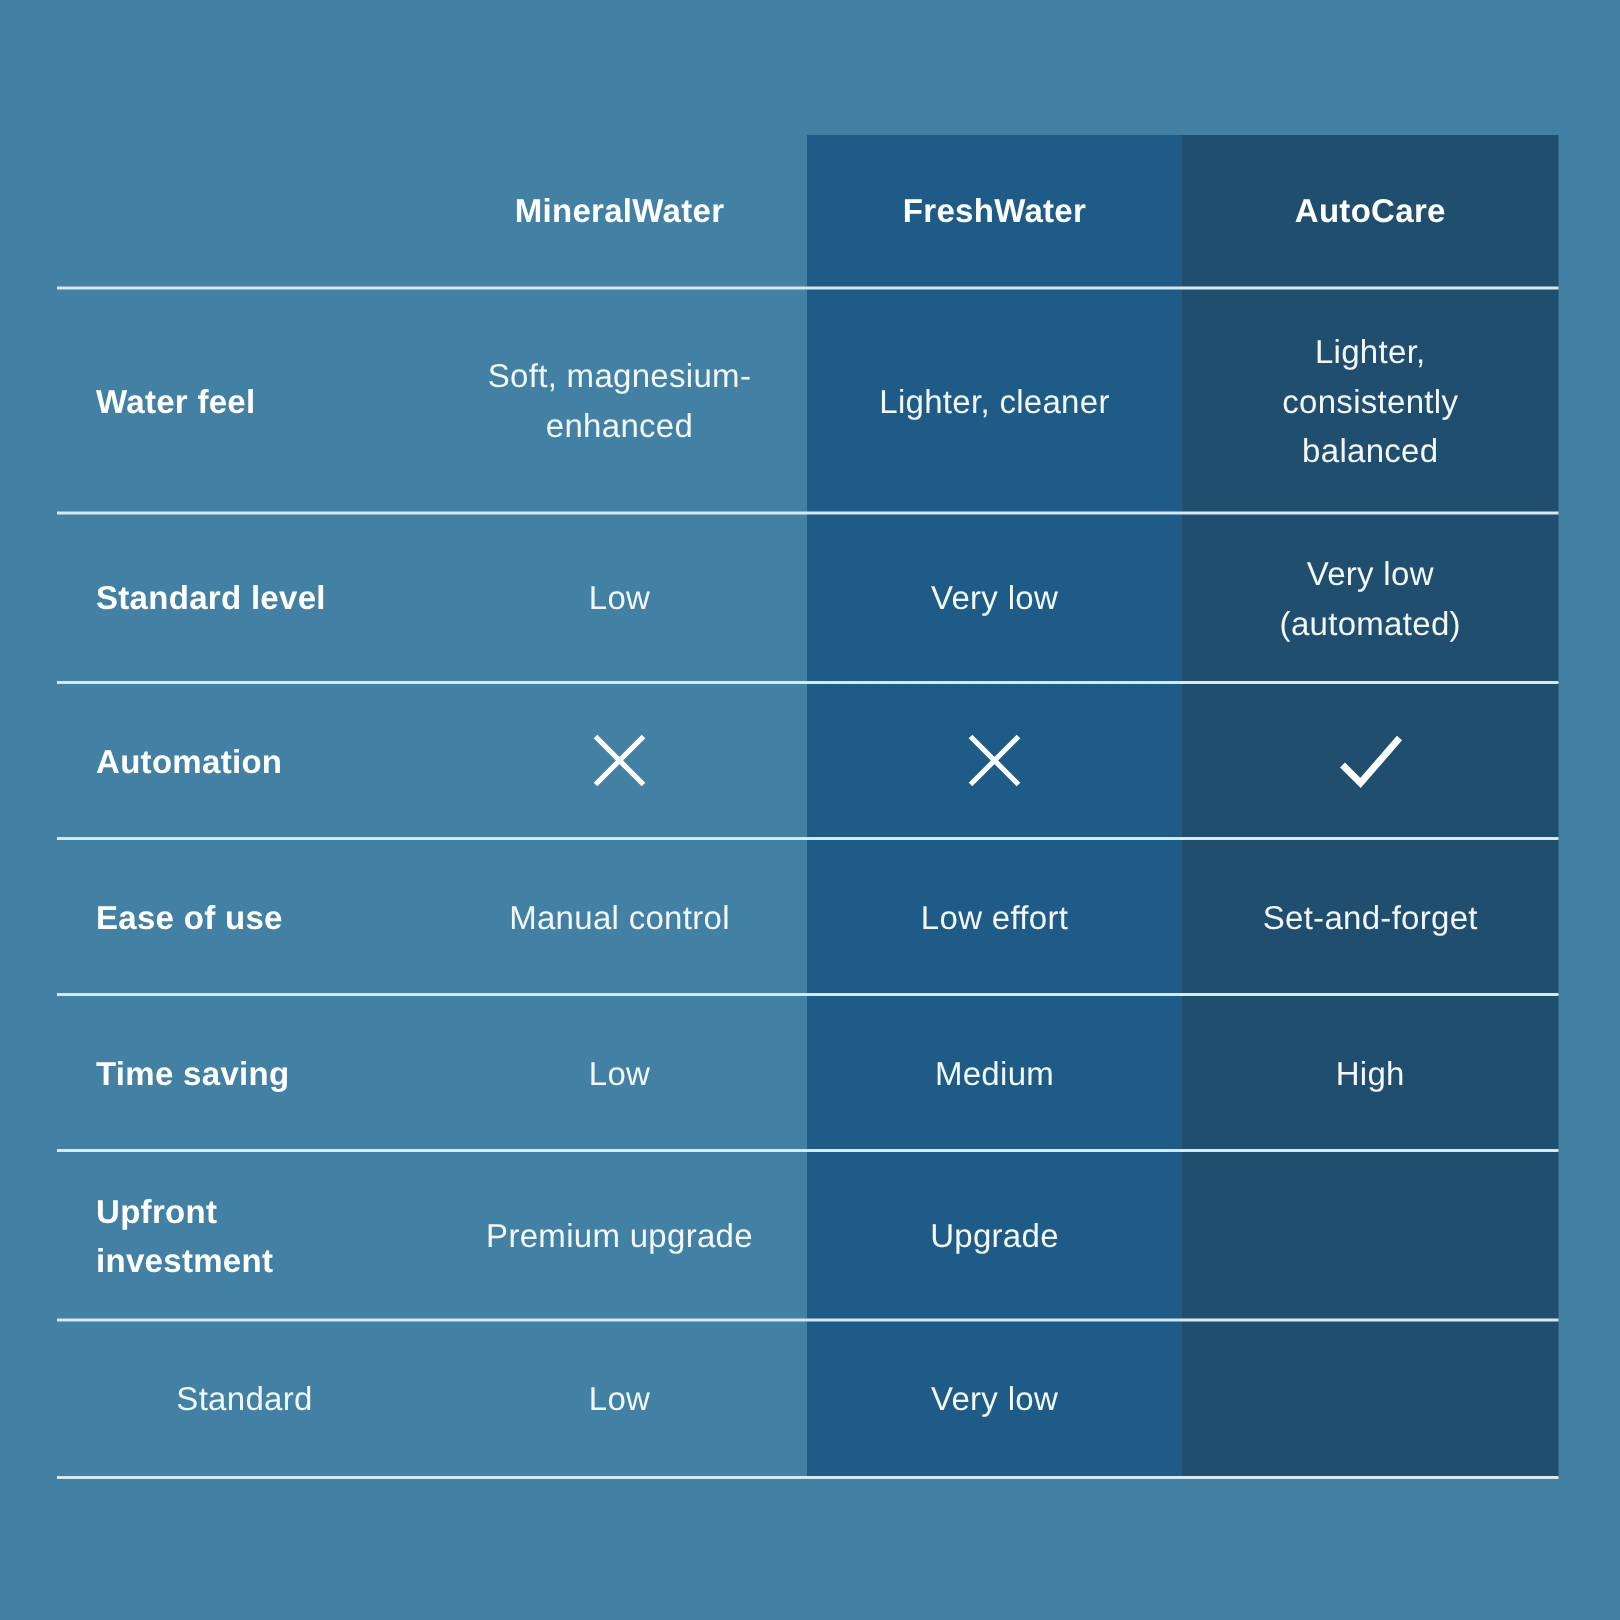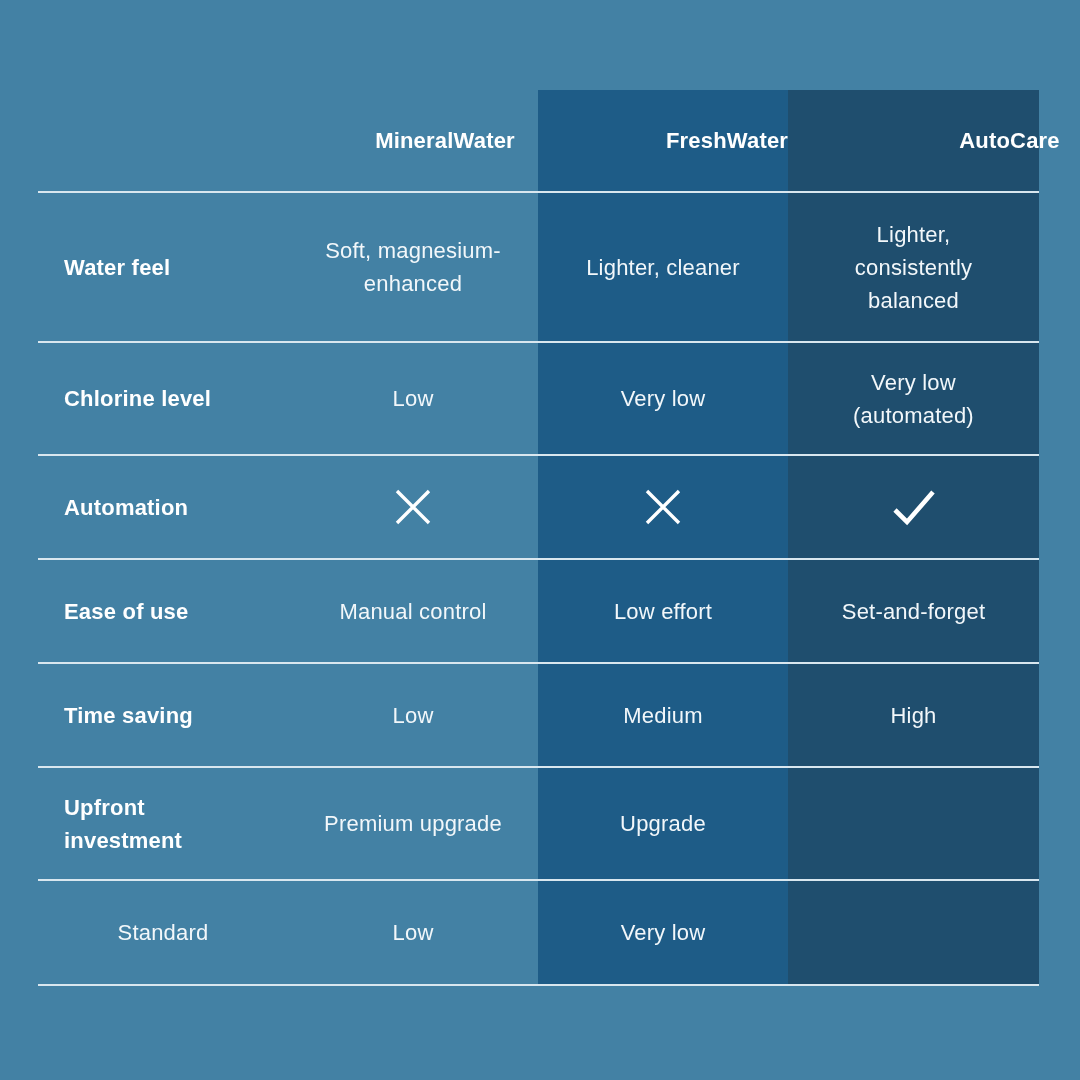--- a/index.html
+++ b/index.html
@@ -30,21 +30,21 @@
   }
   .overlay-freshwater { left: 500px; width: 250px; background: var(--freshwater_col_bg); }
   .overlay-autocare   { left: 750px; width: 251px; background: var(--autocare_col_bg); }
 
   .rows { position: relative; z-index: 1; }
   .row {
     display: grid;
     grid-template-columns: 250px 250px 250px 251px;
     border-bottom: 2px solid var(--divider);
   }
-  .row-header { height: 103px; gap: 32px; }
+  .row-header { height: 103px; }
   .row-1 { height: 150px; }
   .row-2 { height: 113px; }
   .row-3 { height: 104px; }
   .row-4 { height: 104px; }
   .row-5 { height: 104px; }
   .row-6 { height: 113px; }
   .row-7 { height: 105px; }
 
   .cell {
     display: flex; align-items: center; justify-content: center;
@@ -90,21 +90,21 @@
         <div class="cell label-cell">Water feel</div>
         <div class="cell">Soft, magnesium-
 enhanced</div>
         <div class="cell">Lighter, cleaner</div>
         <div class="cell">Lighter,
 consistently
 balanced</div>
       </div>
 
       <div class="row row-2">
-        <div class="cell label-cell">Chlorine level</div>
+        <div class="cell label-cell">Standard level</div>
         <div class="cell">Low</div>
         <div class="cell">Very low</div>
         <div class="cell">Very low
 (automated)</div>
       </div>
 
       <div class="row row-3">
         <div class="cell label-cell">Automation</div>
         <div class="cell icon-cell">
           <svg width="46" height="46" viewBox="0 0 46 46">

